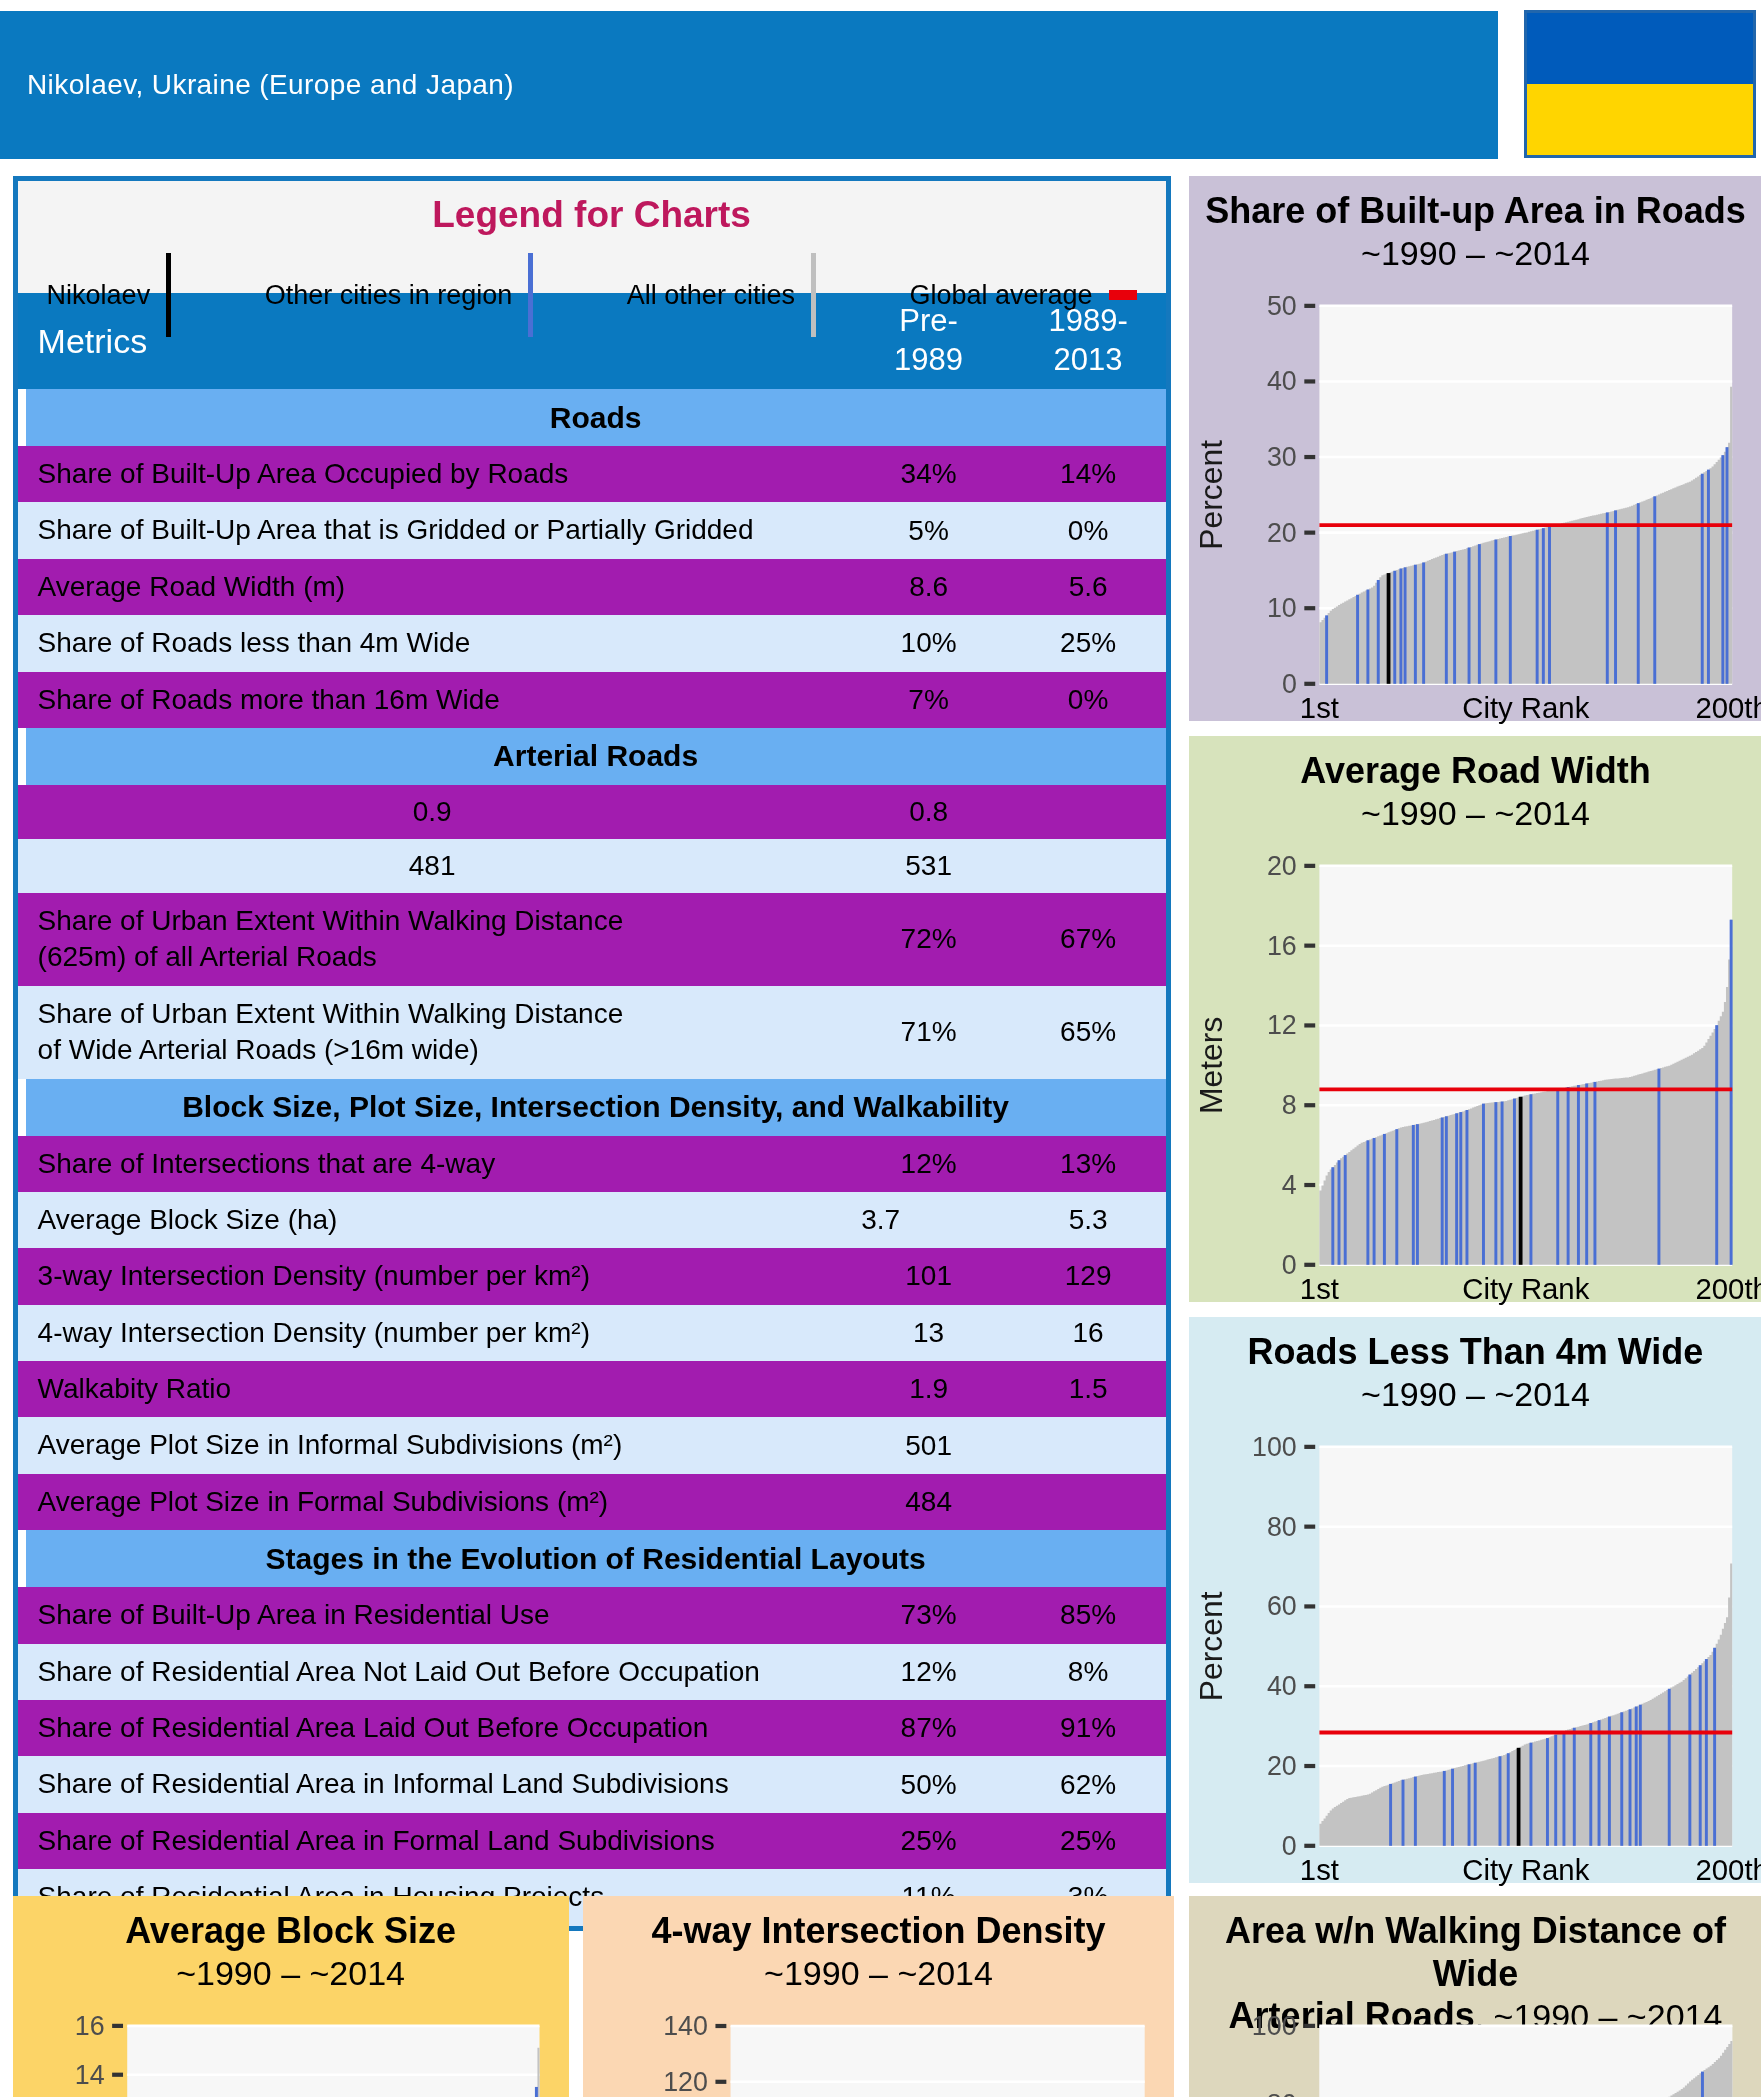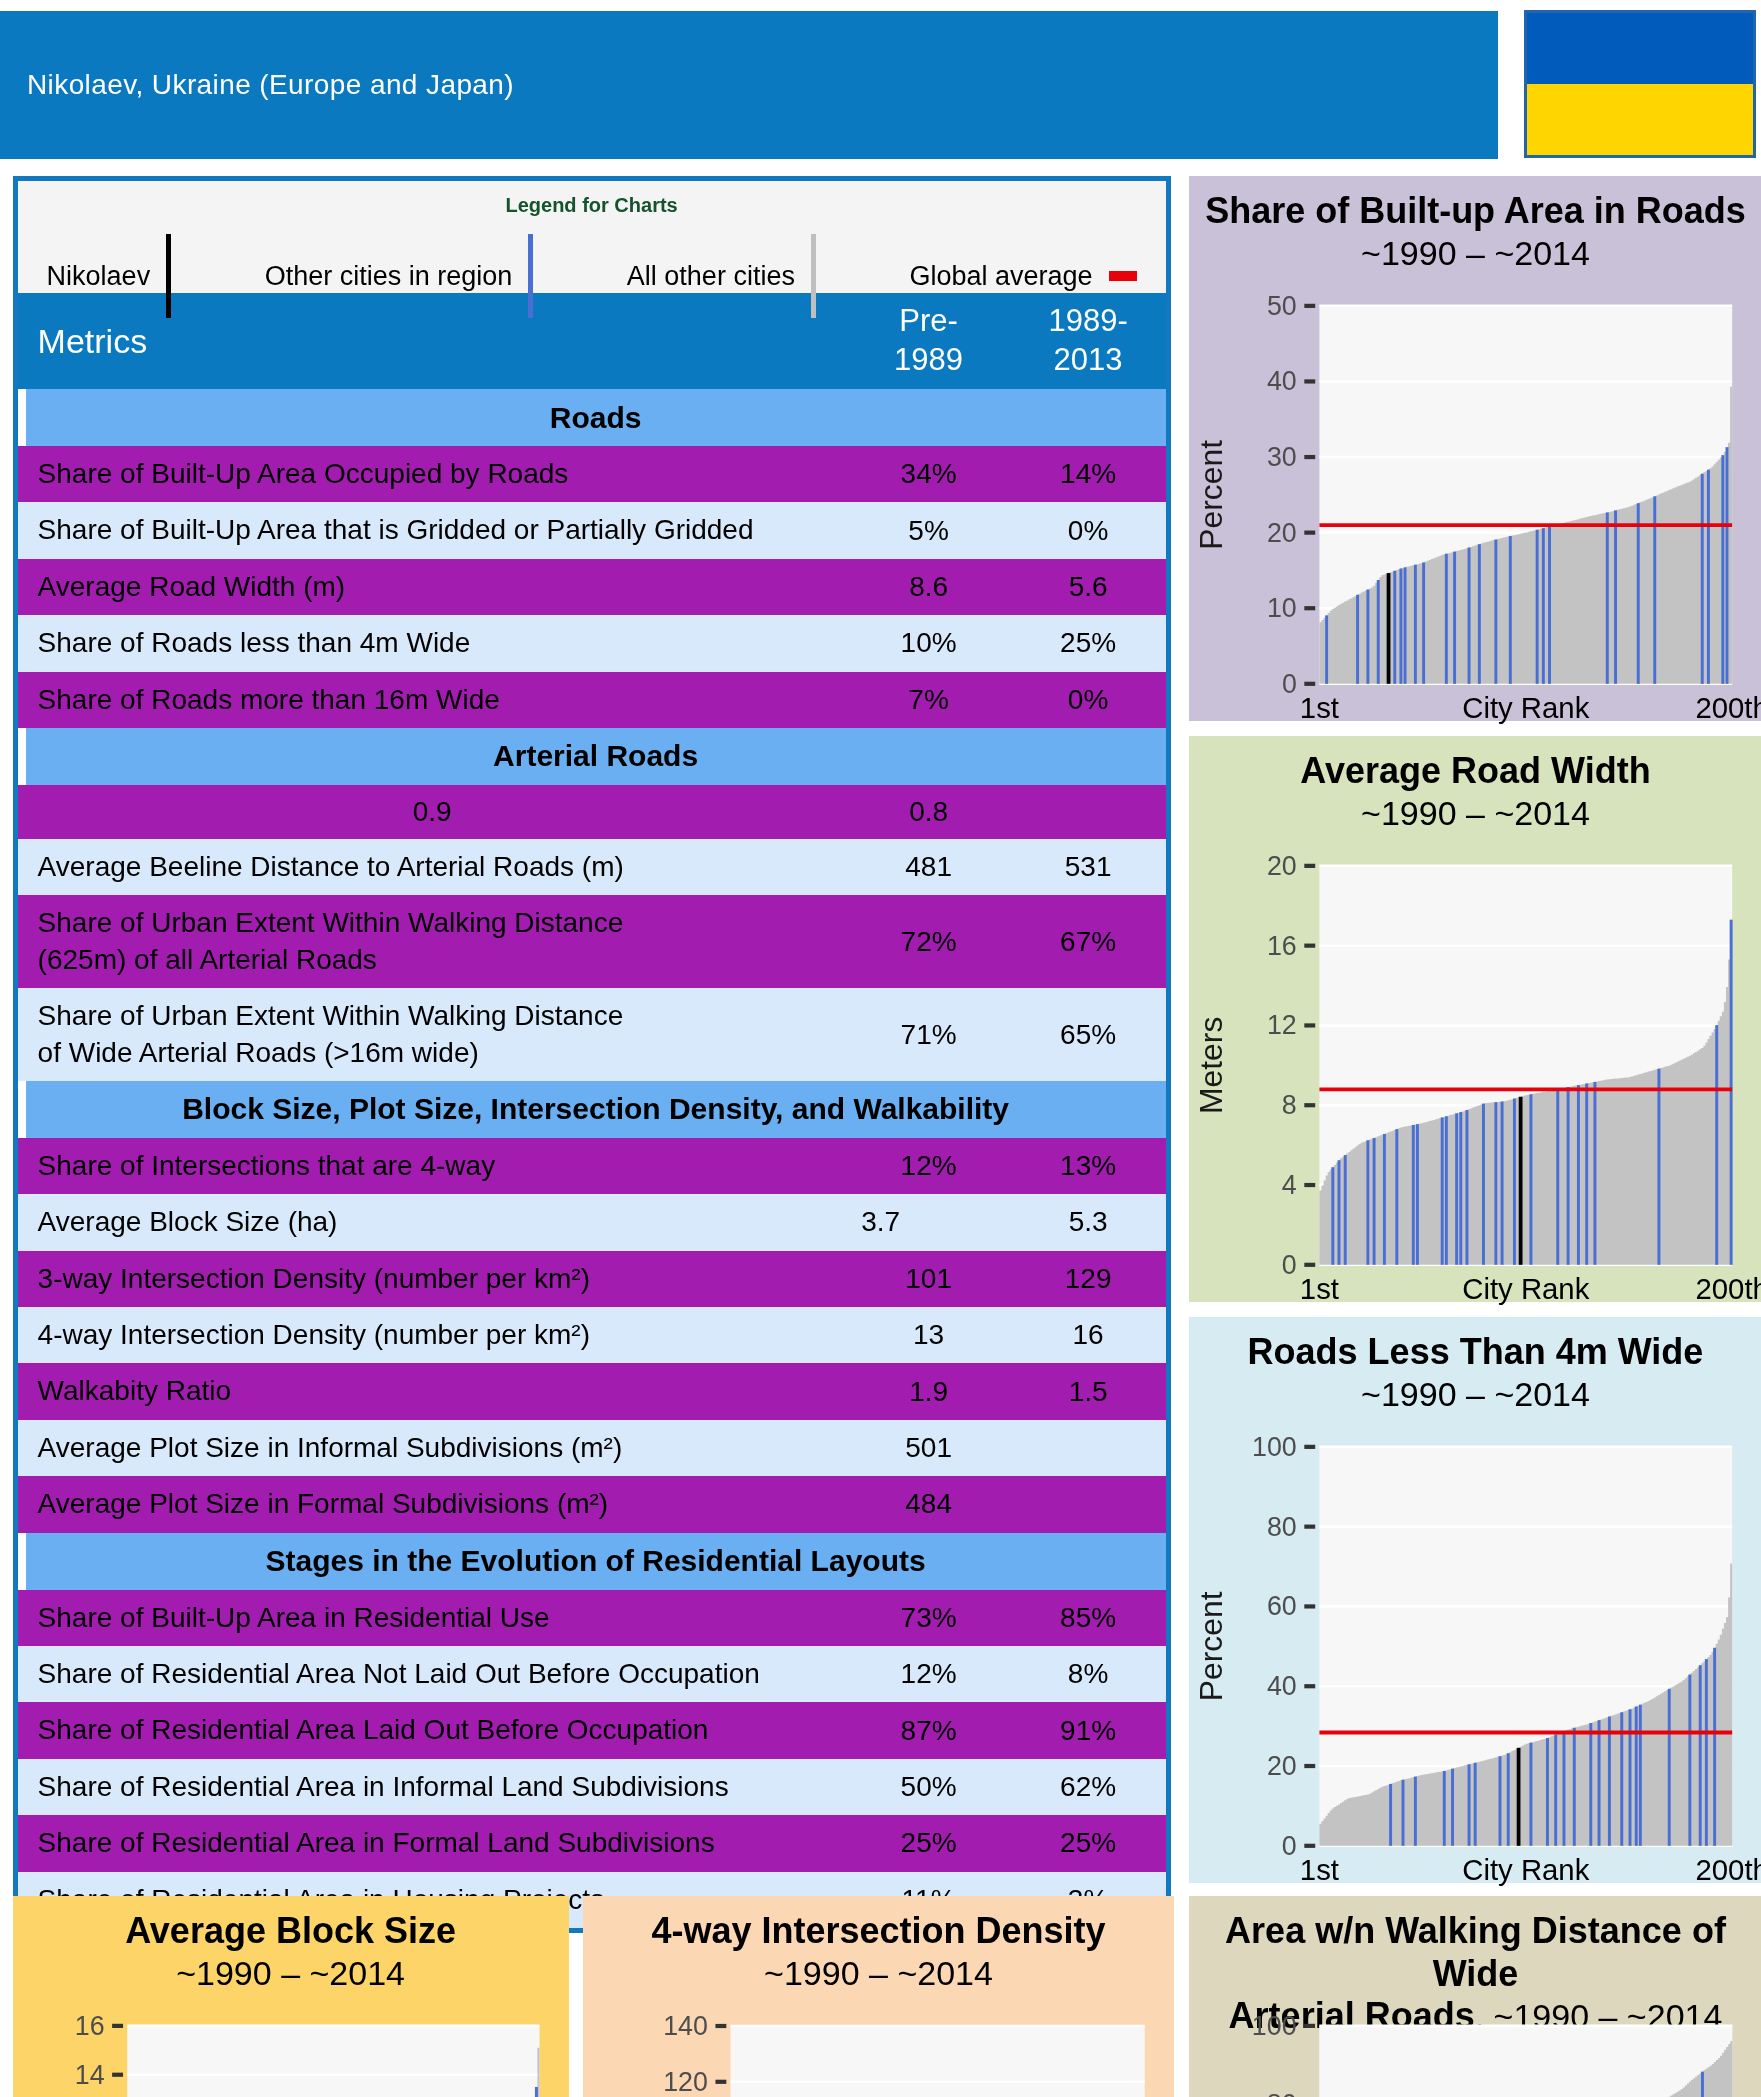--- a/index.html
+++ b/index.html
@@ -12,21 +12,21 @@
   .header-title{color:#ffffff;font-size:28px;padding-left:27px;letter-spacing:0.4px;}
   .flag{position:absolute;left:1524px;top:10px;width:232px;height:148px;
         border:3.4px solid #2166ac;box-sizing:border-box;display:flex;flex-direction:column;}
   .flag-top{flex:1;background:#005bbb;}
   .flag-bottom{flex:1;background:#ffd500;}
 
   
   .left-panel{position:absolute;left:12.6px;top:176px;width:1158px;
               border:5px solid #1478be;box-sizing:border-box;background:#ffffff;}
   .legend-area{background:#f4f4f4;height:112px;box-sizing:border-box;padding-top:12.6px;}
-  .legend-title{text-align:center;font-size:20px;font-weight:bold;color:#14532d;}
+  .legend-title{text-align:center;font-size:37px;font-weight:bold;color:#be185d;}
   .legend-items{display:flex;justify-content:space-between;align-items:center;
                 padding:17.6px 29px 0 29px;}
   .legend-item{display:flex;align-items:center;gap:16px;}
   .legend-label{font-size:27px;color:#000;}
   .sw-bar{display:inline-block;width:5px;height:84px;}
   .sw-dash{display:inline-block;width:28px;height:10px;}
 
   
   .t-head{background:#0a79c0;color:#ffffff;display:grid;
           grid-template-columns:1fr 164px 155px;align-items:center;
@@ -132,21 +132,20 @@
             <div class="lbl">Share of Roads more than 16m Wide</div>
             <div class="val">7%</div>
             <div class="val">0%</div>
           </div>
           <div class="t-section" style="background: rgb(105, 175, 242);">Arterial Roads</div>
           <div class="t-row">
             <div class="val">0.9</div>
             <div class="val">0.8</div>
           </div>
           <div class="t-row alt" style="background: rgb(216, 233, 251);">
-            <div class="lbl">Average Beeline Distance to Arterial Roads (m)</div>
             <div class="val">481</div>
             <div class="val">531</div>
           </div>
           <div class="t-row">
             <div class="lbl">Share of Urban Extent Within Walking Distance
 (625m) of all Arterial Roads</div>
             <div class="val">72%</div>
             <div class="val">67%</div>
           </div>
           <div class="t-row alt" style="background: rgb(216, 233, 251);">

